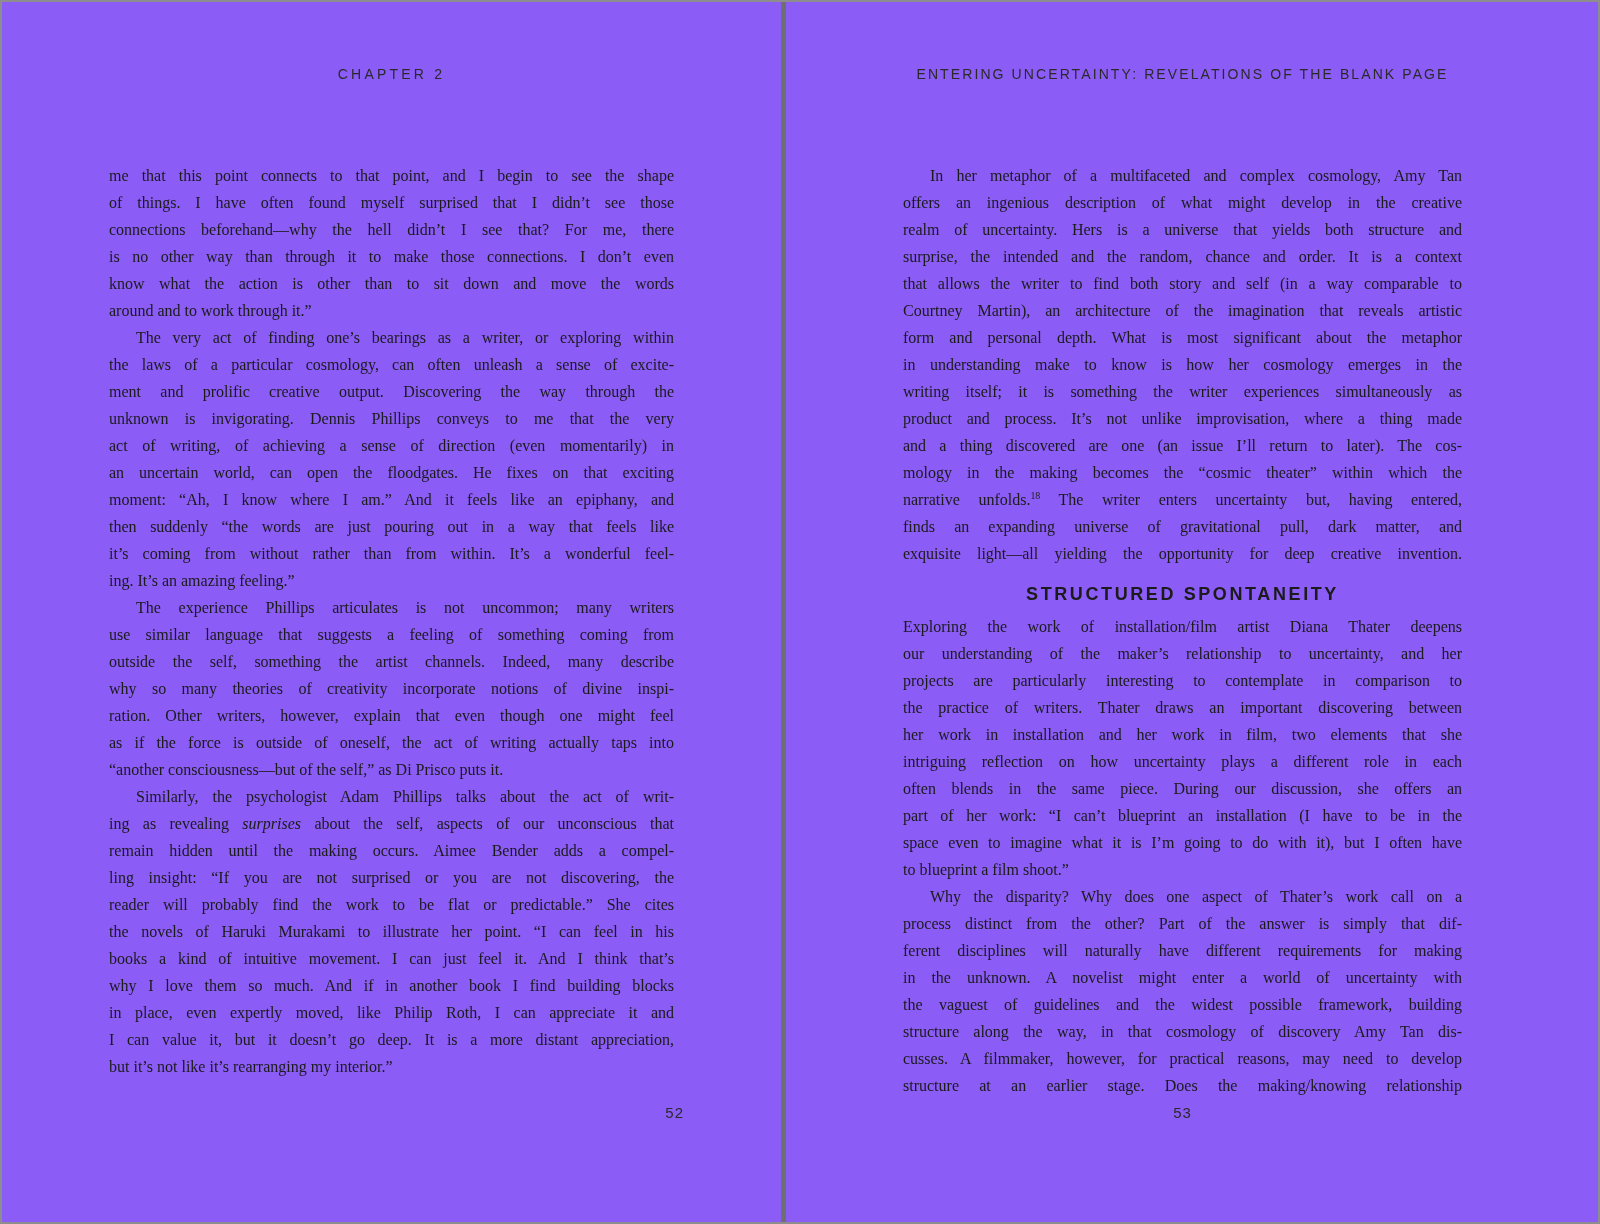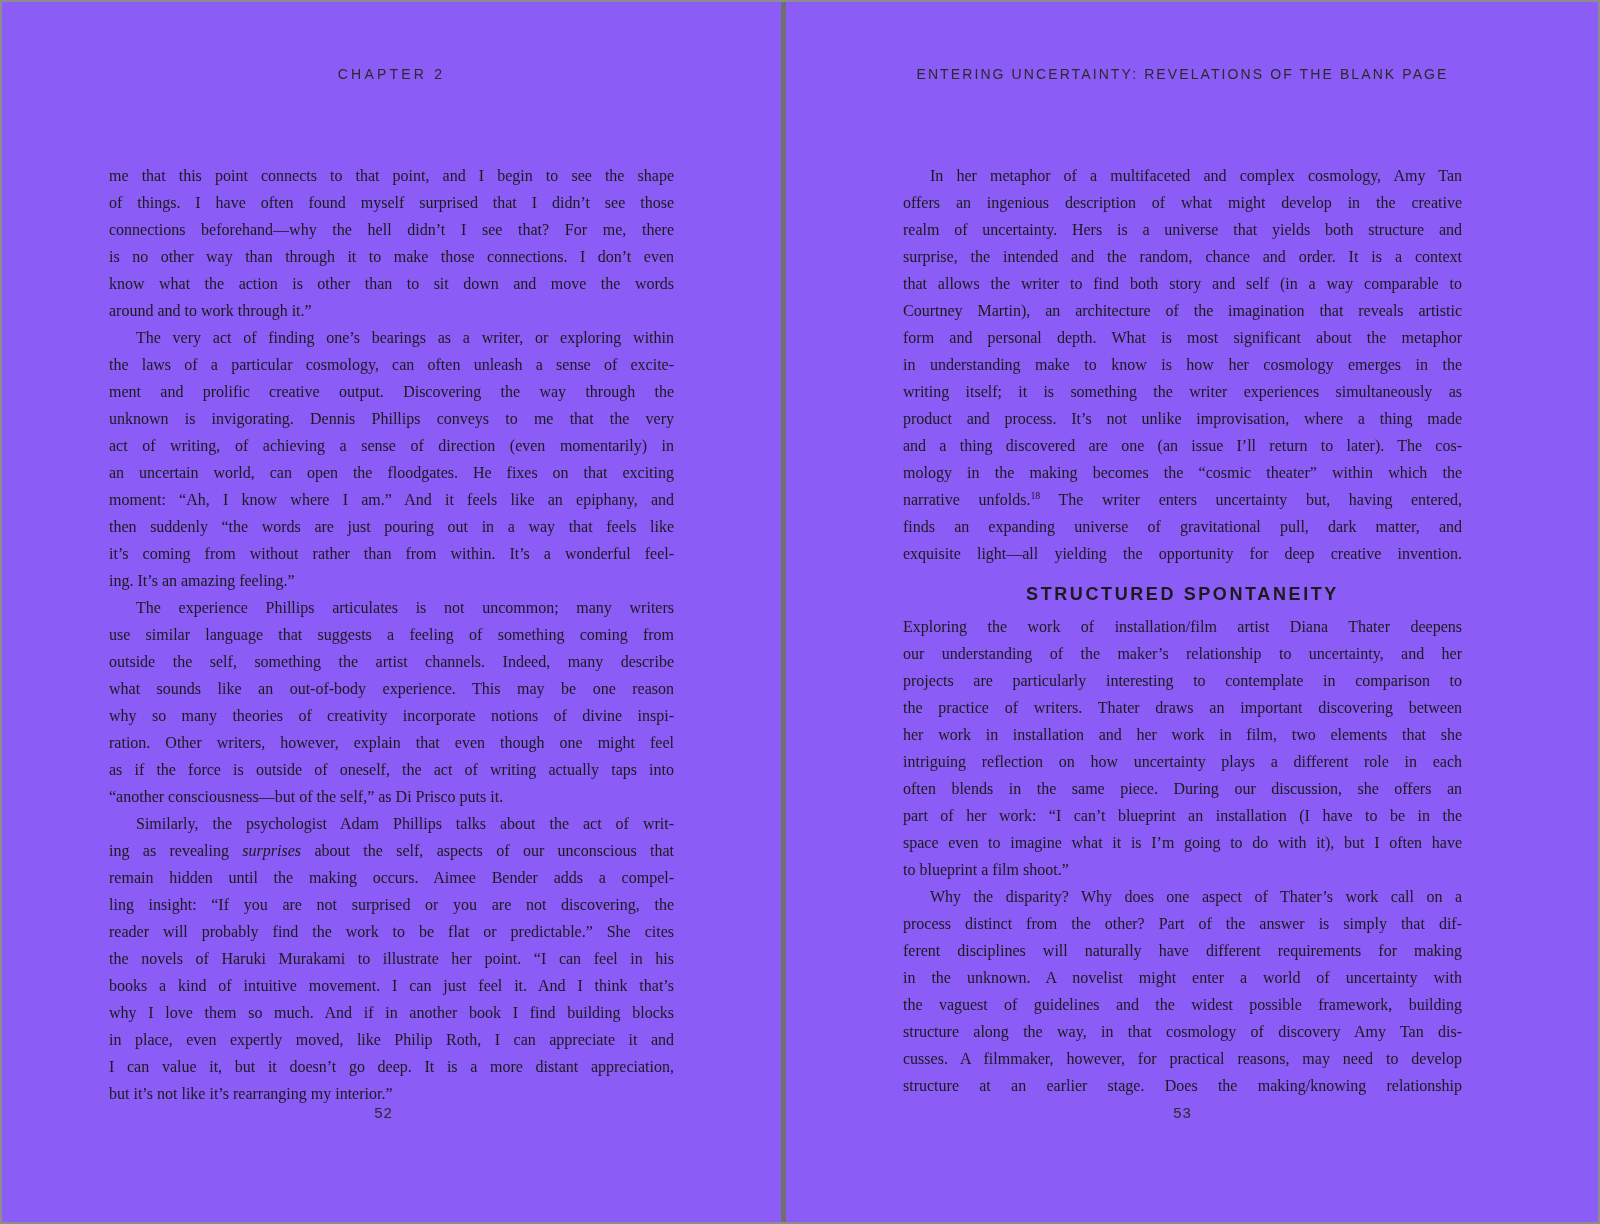--- a/index.html
+++ b/index.html
@@ -38,21 +38,21 @@
     margin: 14px 0 5px 0; text-align: center;
     font-family: "Liberation Sans", sans-serif;
     font-weight: 700; font-size: 18px; letter-spacing: 2.6px;
     color: #1b1b1b; white-space: nowrap;
   }
   .page-number {
     position: absolute; top: 1102px; text-align: center;
     font-family: "Liberation Sans", sans-serif;
     font-size: 15px; letter-spacing: 1px; color: #2a2a2a;
   }
-  .page-number.left  { left: 99px; width: 565px; }
+  .page-number.left  { left: 117px; width: 565px; text-align: right; }
   .page-number.right { left: 901px; width: 559px; }
   em { }
   sup { font-size: 0.62em; vertical-align: super; line-height: 0; }
 </style>
 </head>
 <body>
 
 <div class="spread">
   <div class="divider"></div>
 
@@ -77,21 +77,20 @@
         <div class="line">an uncertain world, can open the floodgates. He fixes on that exciting</div>
         <div class="line">moment: “Ah, I know where I am.” And it feels like an epiphany, and</div>
         <div class="line">then suddenly “the words are just pouring out in a way that feels like</div>
         <div class="line">it’s coming from without rather than from within. It’s a wonderful feel-</div>
         <div class="line last">ing. It’s an amazing feeling.”</div>
       </div>
       <div class="para">
         <div class="line indent">The experience Phillips articulates is not uncommon; many writers</div>
         <div class="line">use similar language that suggests a feeling of something coming from</div>
         <div class="line">outside the self, something the artist channels. Indeed, many describe</div>
-        <div class="line">what sounds like an out-of-body experience. This may be one reason</div>
         <div class="line">why so many theories of creativity incorporate notions of divine inspi-</div>
         <div class="line">ration. Other writers, however, explain that even though one might feel</div>
         <div class="line">as if the force is outside of oneself, the act of writing actually taps into</div>
         <div class="line last">“another consciousness—but of the self,” as Di Prisco puts it.</div>
       </div>
       <div class="para">
         <div class="line indent">Similarly, the psychologist Adam Phillips talks about the act of writ-</div>
         <div class="line">ing as revealing <em>surprises</em> about the self, aspects of our unconscious that</div>
         <div class="line">remain hidden until the making occurs. Aimee Bender adds a compel-</div>
         <div class="line">ling insight: “If you are not surprised or you are not discovering, the</div>

